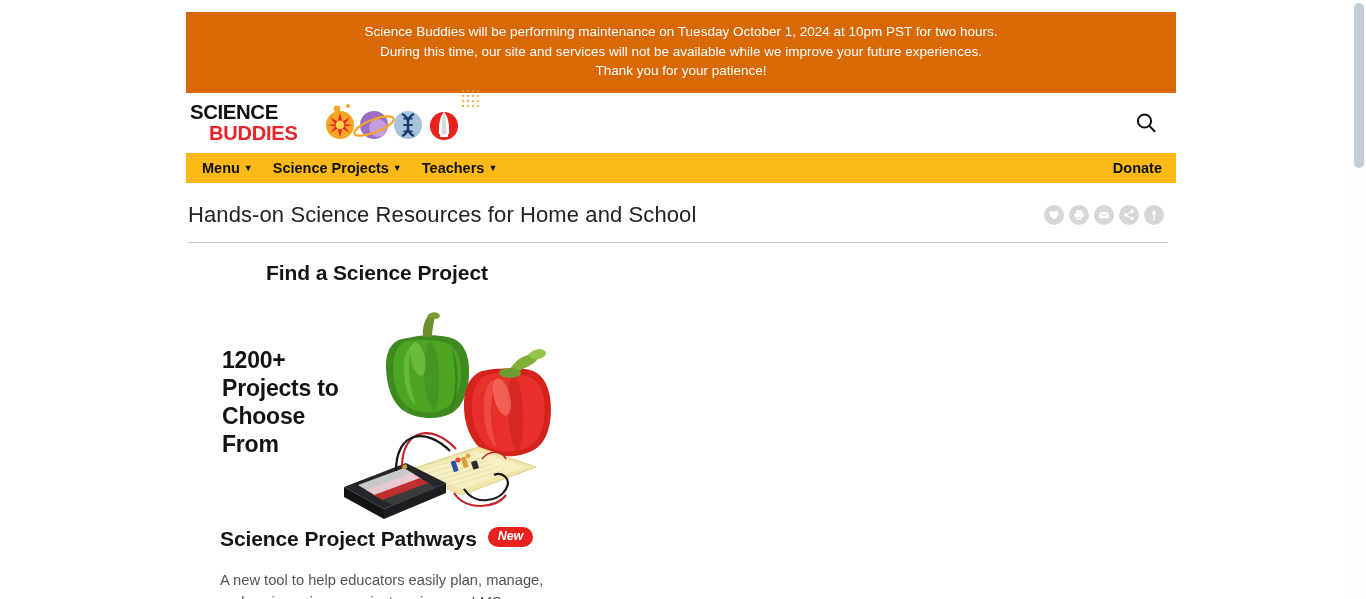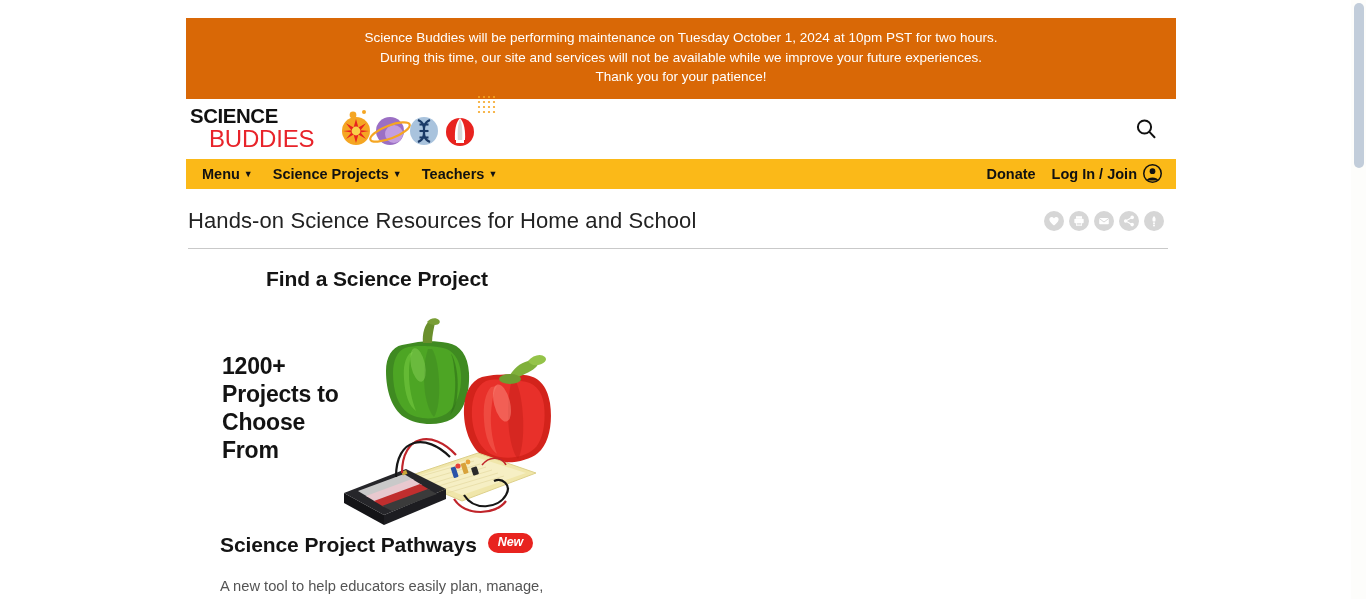--- a/index.html
+++ b/index.html
@@ -11,21 +11,21 @@
   }
   .viewport {
     position: relative;
     width: 1366px; height: 599px;
     background: #ffffff;
   }
 
   
   .page {
     position: absolute;
-    left: 186px; top: 18px;
+    left: 186px; top: 12px;
     width: 990px;
     height: 439px;
     background: #ffffff;
   }
 
   
   .banner {
     background: #d96806;
     color: #ffffff;
     text-align: center;
@@ -61,22 +61,22 @@
   .logo-science {
     font-size: 20px;
     font-weight: bold;
     letter-spacing: -0.4px;
     color: #111111;
     font-family: "Liberation Sans", sans-serif;
     transform: scaleX(1.02);
     transform-origin: left center;
   }
   .logo-buddies {
-    font-size: 24px;
-    font-weight: normal;
+    font-size: 20px;
+    font-weight: bold;
     letter-spacing: -0.2px;
     color: #e8232a;
     padding-left: 19px;
     margin-top: 1px;
     font-family: "Liberation Sans", sans-serif;
   }
   .logo-icons { display: flex; align-items: center; margin-left: 4px; position: relative; }
   .logo-dots {
     position: absolute;
     right: -24px; top: -14px;
@@ -332,30 +332,20 @@
         </div>
         <div class="nav-item">
           <span>Teachers</span>
           <span class="chev">▼</span>
         </div>
       </div>
       <div class="nav-right">
         <div class="nav-item">
           <span>Donate</span>
         </div>
-        <div class="nav-item">
-          <span>Log In / Join</span>
-          <span class="avatar-icon">
-            <svg width="19" height="19" viewBox="0 0 20 20">
-              <circle cx="10" cy="10" r="9.2" fill="none" stroke="#111111" stroke-width="1.6"></circle>
-              <circle cx="10" cy="7.6" r="3" fill="#111111"></circle>
-              <path d="M3.8 17.4 C5 13.2, 15 13.2, 16.2 17.4 Z" fill="#111111"></path>
-            </svg>
-          </span>
-        </div>
       </div>
     </div>
 
     <div class="title-row">
       <h1 class="page-title">Hands-on Science Resources for Home and School</h1>
       <div class="title-icons">
         <span class="circ-icon">
           <svg width="12" height="12" viewBox="0 0 16 16">
               <path d="M8 14 C2 9.5, 0.8 6, 2.6 3.8 C4.2 1.9, 6.8 2.5, 8 4.6 C9.2 2.5, 11.8 1.9, 13.4 3.8 C15.2 6, 14 9.5, 8 14 Z" fill="#ffffff"></path>
             </svg>

